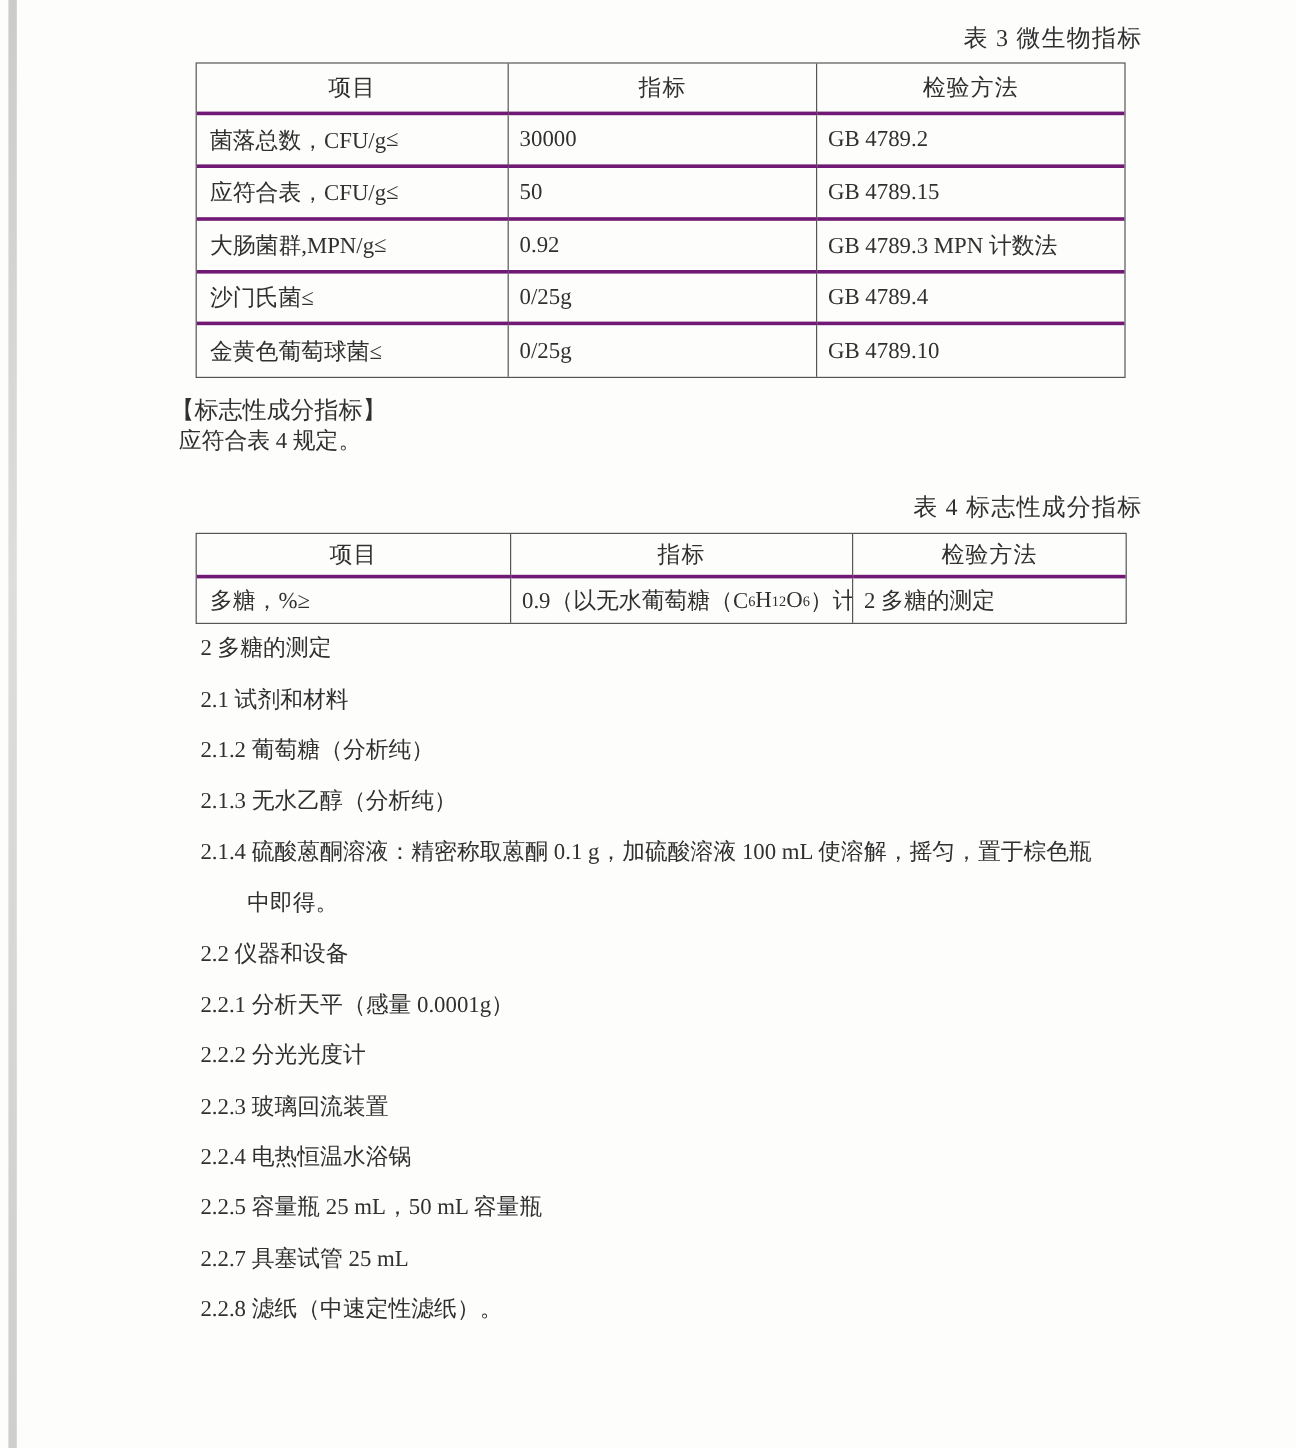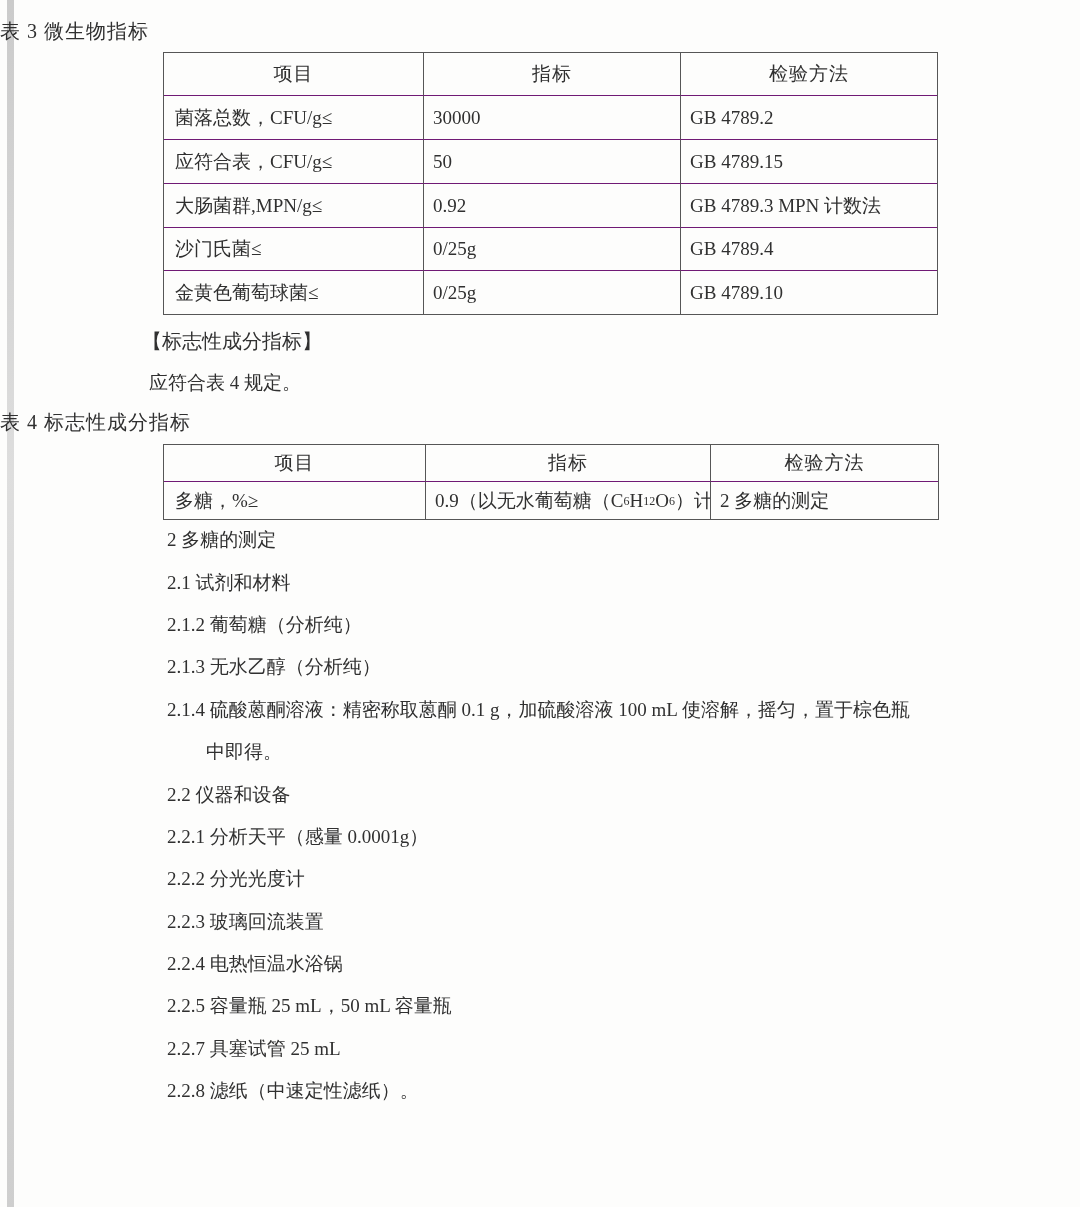--- a/index.html
+++ b/index.html
@@ -11,22 +11,22 @@
     font-family: "Liberation Serif", "DejaVu Serif", serif;
     overflow: hidden;
   }
   .edge-line {
     position: absolute; left: 7px; top: 0;
     width: 7px; height: 1207px;
     background: linear-gradient(#c2c2c2, #d8d8d8 40%, #c6c6c6);
     opacity: .85;
   }
   .tbl-title {
-    position: absolute; left: 0; width: 936px;
-    text-align: left; font-size: 20px; letter-spacing: 1px;
+    position: absolute; left: 16px; width: 936px;
+    text-align: right; font-size: 20px; letter-spacing: 1px;
   }
   #t3-title { top: 18px; }
   #t4-title { top: 409px; }
 
   .grid-table {
     position: absolute; display: grid;
     border: 1px solid #565656;
     font-size: 19px;
     background: transparent;
   }
@@ -35,34 +35,34 @@
     grid-template-columns: 260px 257px 256px;
     grid-template-rows: 43px 44px 44px 44px 43px 43px;
   }
   #table4 {
     left: 163px; top: 444px;
     grid-template-columns: 262px 285px 227px;
     grid-template-rows: 37px 37px;
   }
   .cell {
     border-right: 1px solid #565656;
-    border-bottom: 1px solid #701a75;
+    border-bottom: 3px solid #701a75;
     display: flex; align-items: center;
     padding: 0 10px; box-sizing: border-box;
     overflow: hidden; white-space: nowrap;
   }
   .cell.no-br { border-right: 0; }
   .cell.no-bb { border-bottom: 0; }
   .cell.hdr { justify-content: center; letter-spacing: 1px; }
   .cell.item { justify-content: flex-start; padding: 0 14px 0 11px; }
   .cell.val { padding-left: 9px; }
   sub { font-size: 12px; line-height: 0; }
 
   .marker-heading { position: absolute; left: 142px; top: 328px; font-size: 20px; }
-  .marker-note   { position: absolute; left: 149px; top: 370px; font-size: 19px; }
+  .marker-note   { position: absolute; left: 149px; top: 354px; font-size: 19px; }
 
   .procedure { position: absolute; left: 167px; top: 519px; width: 800px; }
   .pline {
     height: 42.4px; display: flex; align-items: center;
     white-space: nowrap; font-size: 19px;
   }
   .pline.cont { padding-left: 39px; }
 </style>
 </head>
 <body>

